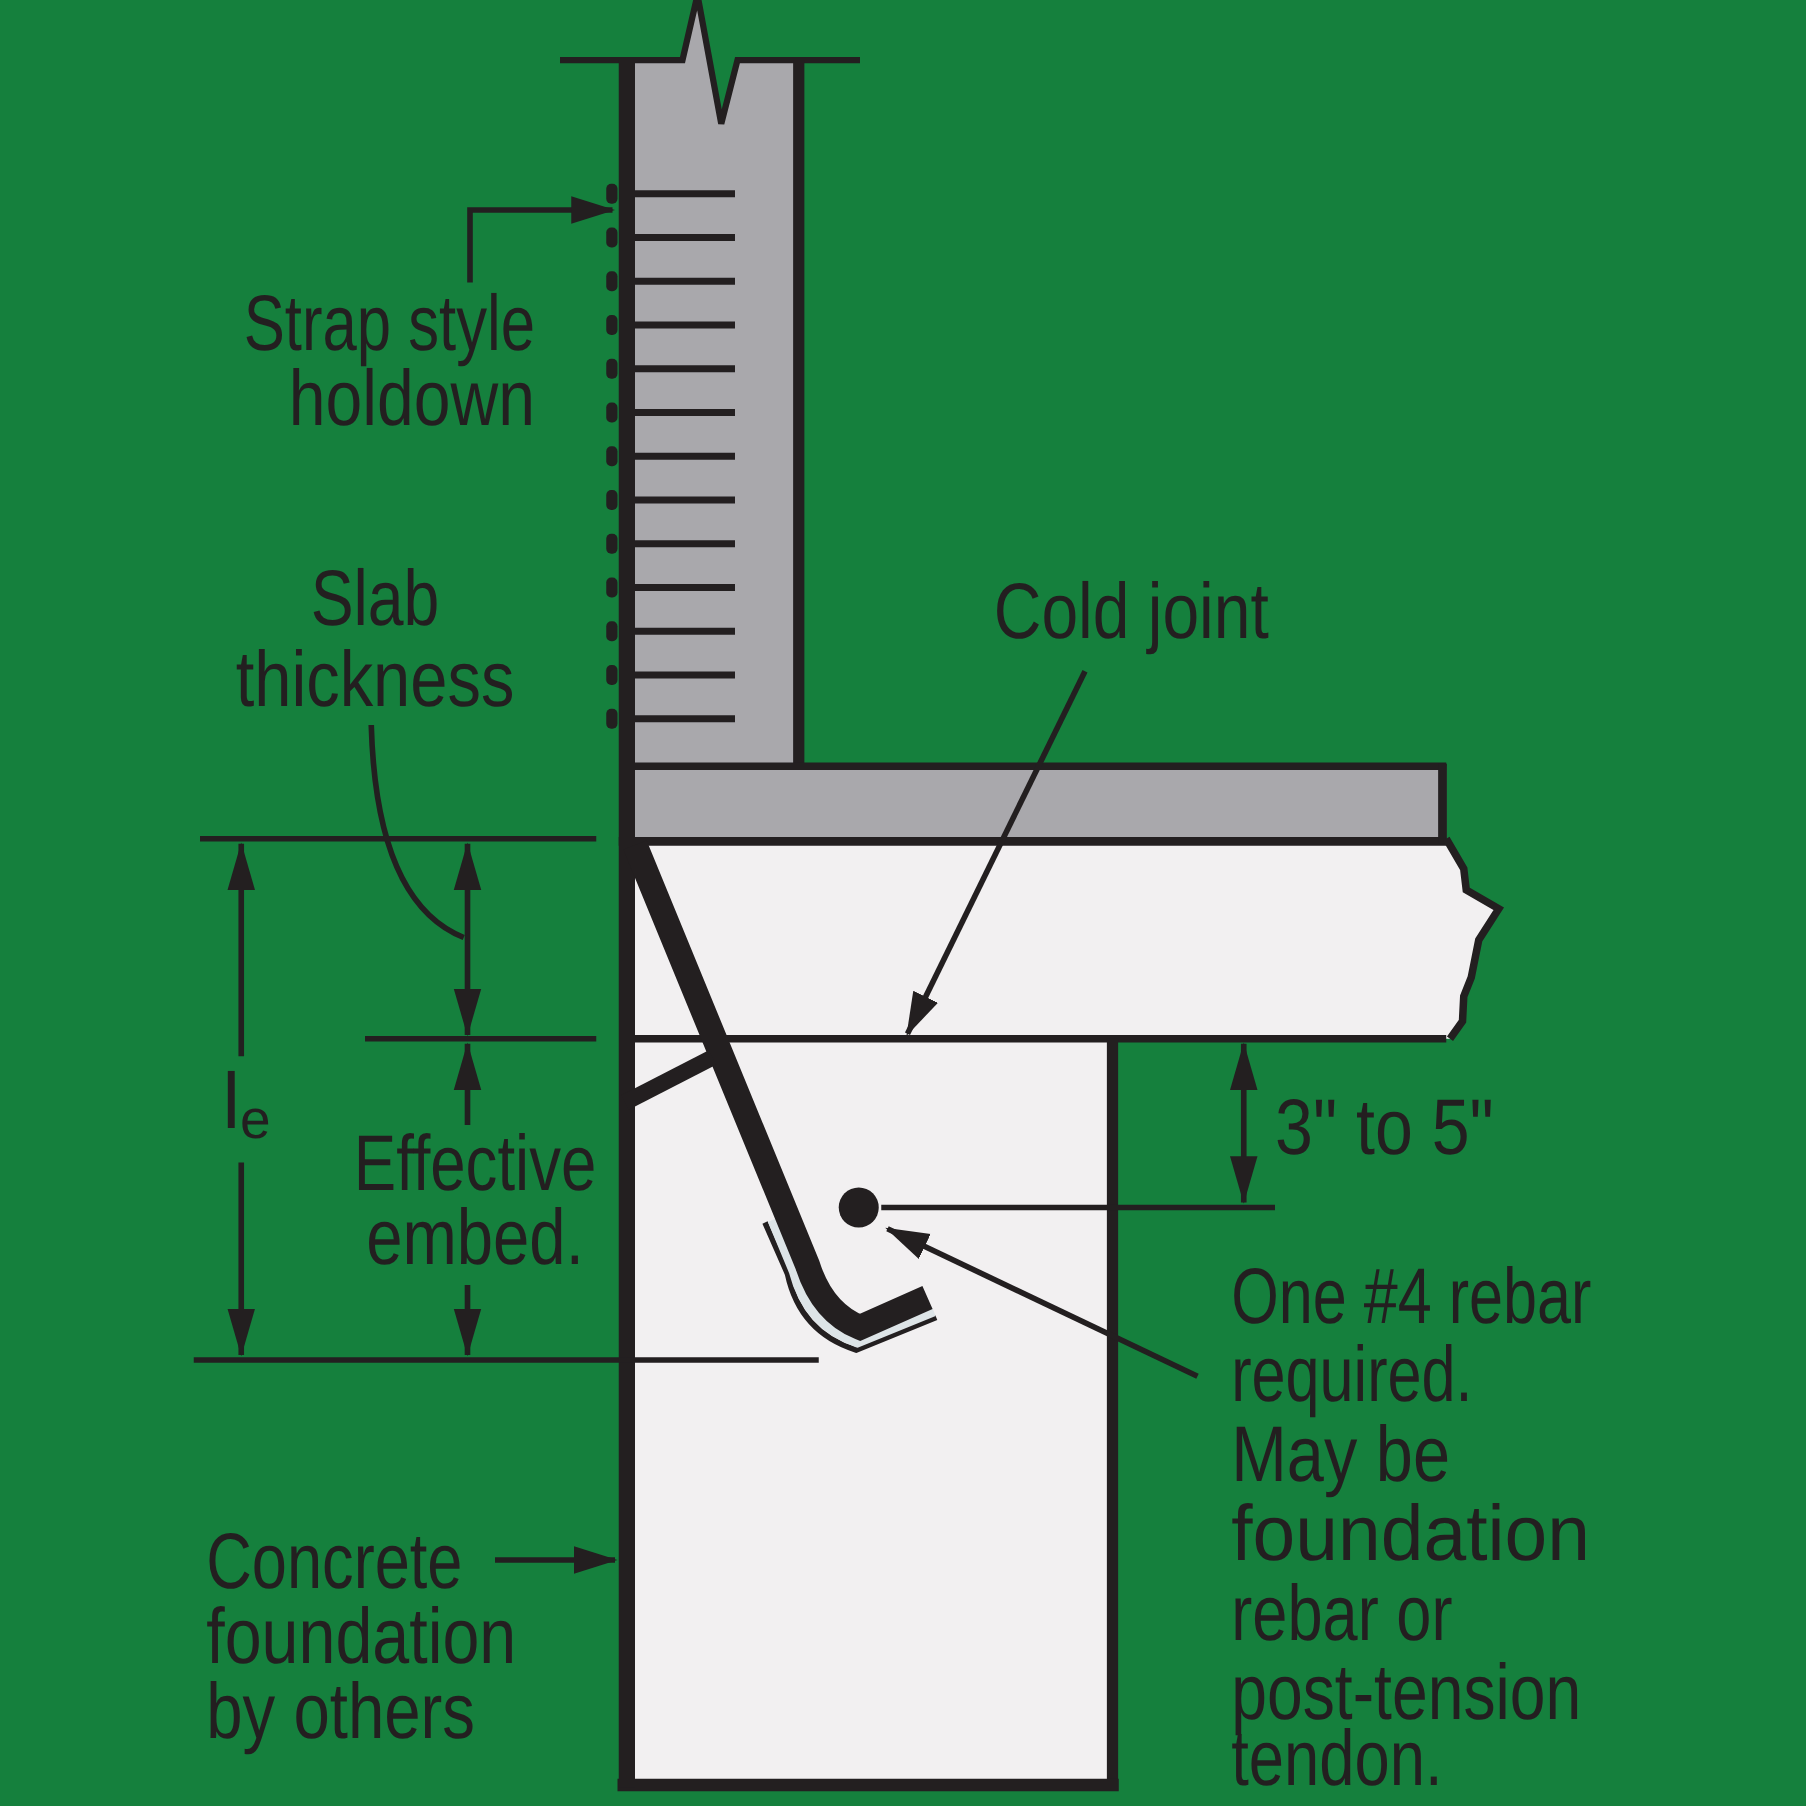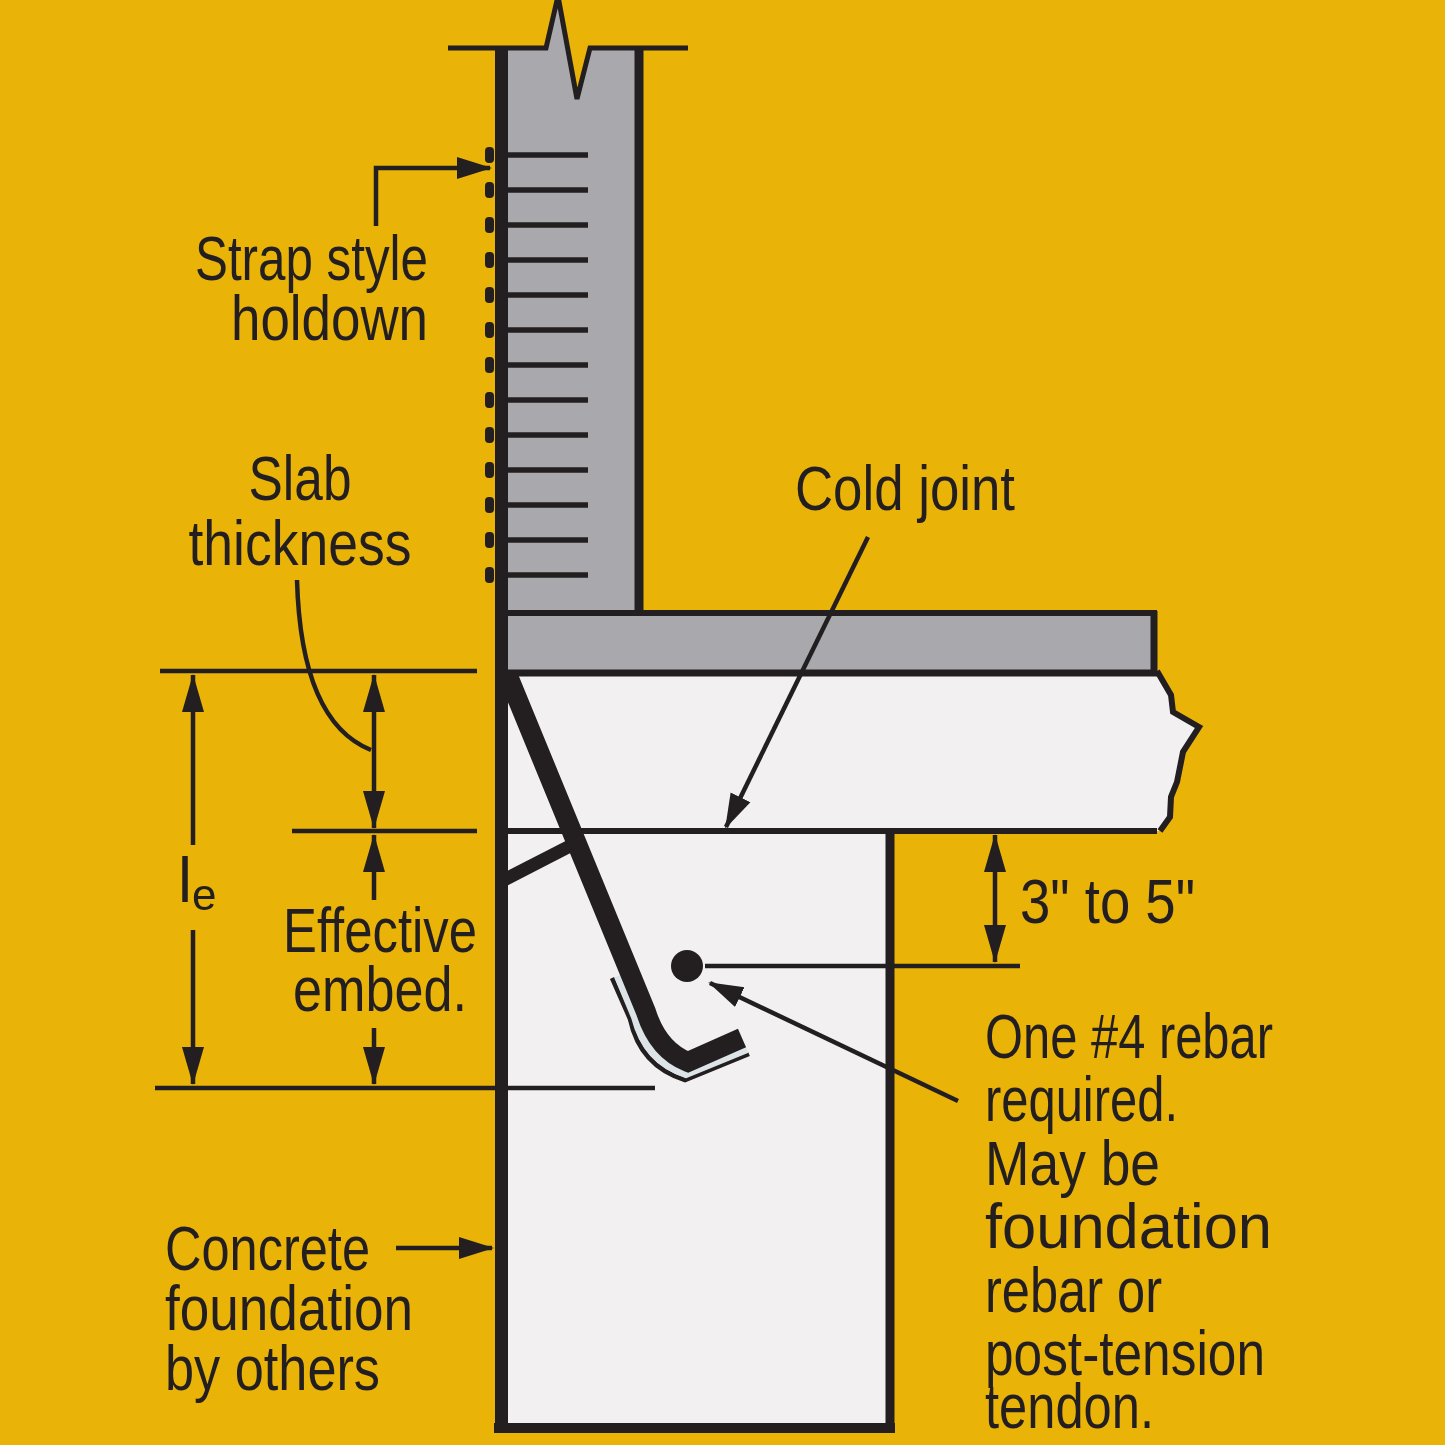--- a/index.html
+++ b/index.html
@@ -1,16 +1,16 @@
 <!DOCTYPE html>
 <html><head>
 <meta charset="utf-8">
 <style>
   html,body{margin:0;padding:0;background:#ffffff;}
-  .stage{position:relative;width:1445px;height:1445px;background:#eab308;overflow:hidden;}
+  .stage{position:relative;width:1445px;height:1445px;background:#15803d;overflow:hidden;}
   svg{display:block;}
   svg text{
     fill:#231f20;
     font-family:"Liberation Sans","DejaVu Sans",sans-serif;
     font-size:63px;
     font-weight:400;
   }
   marker path{fill:#231f20;}
 </style>
 </head>

